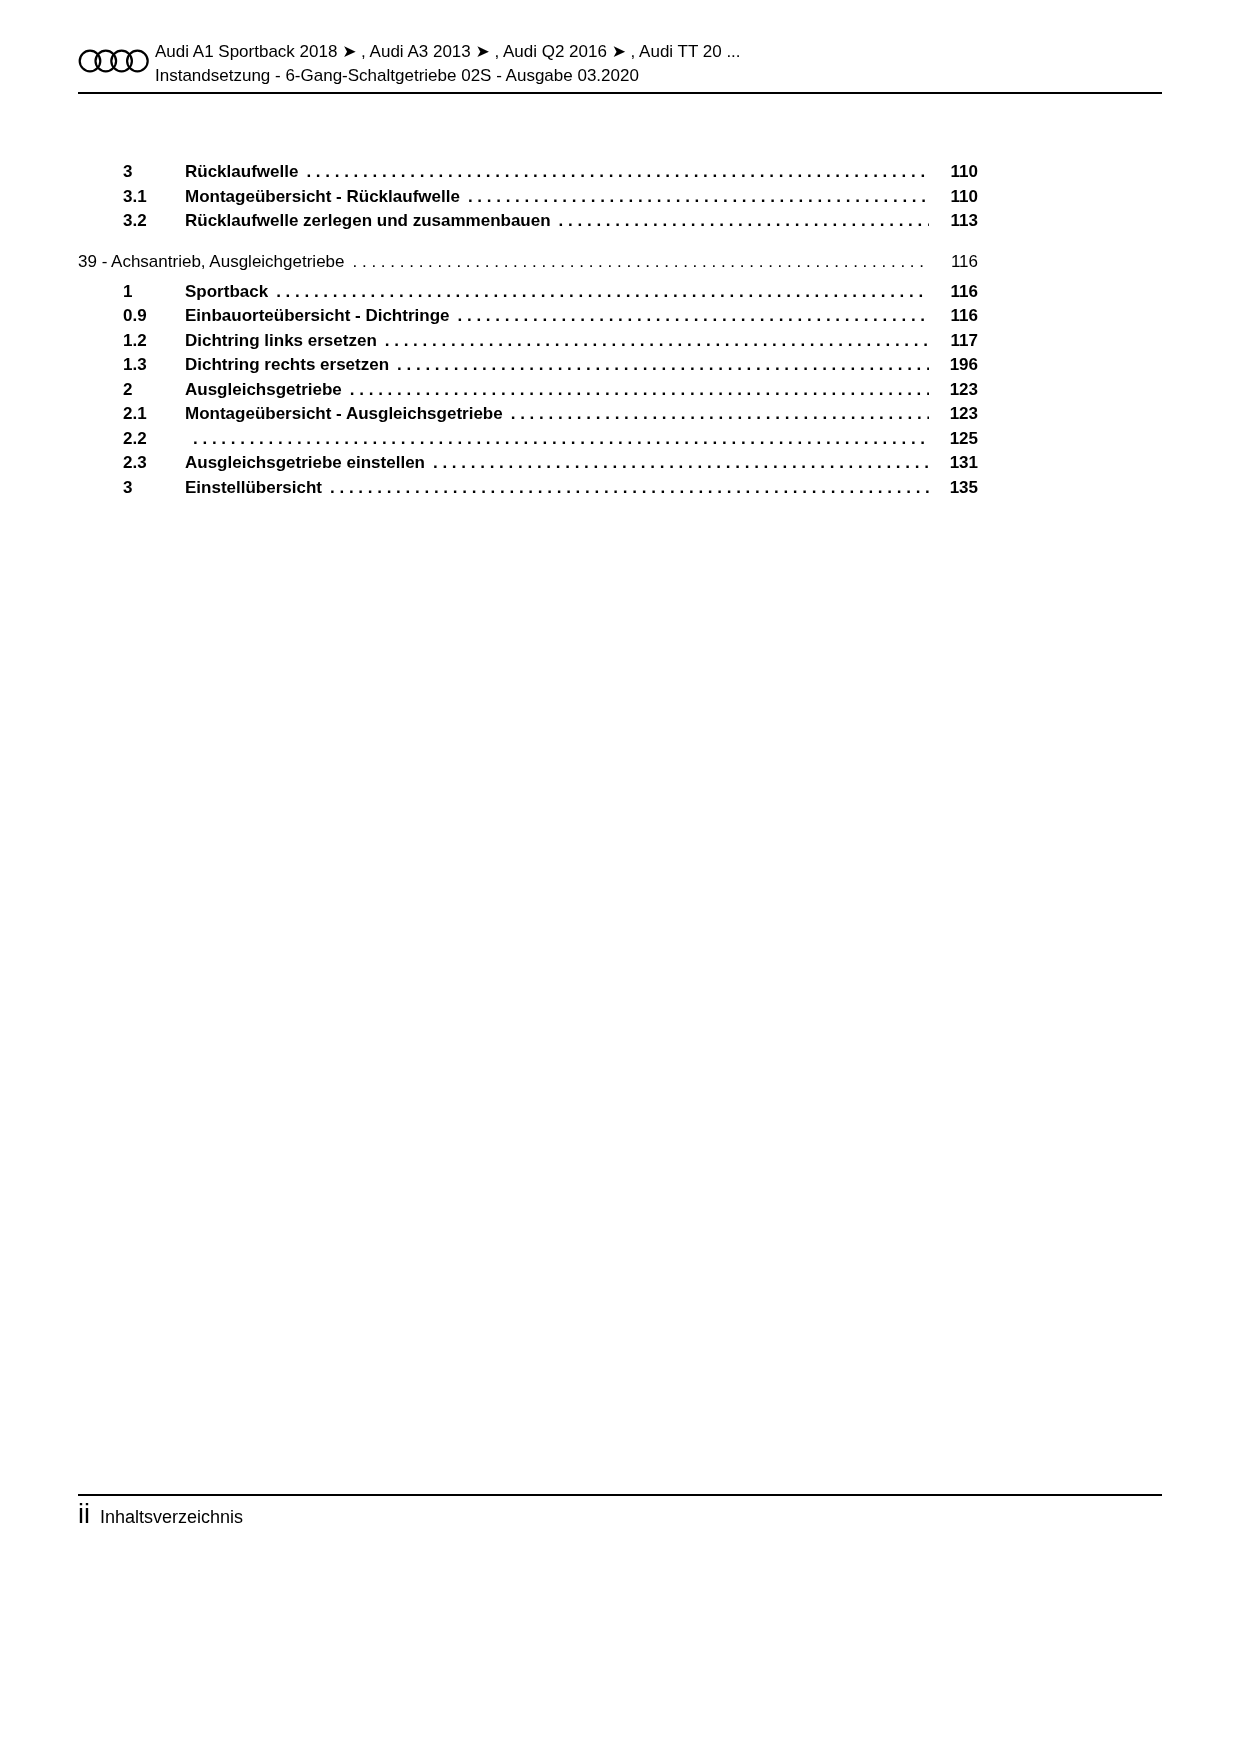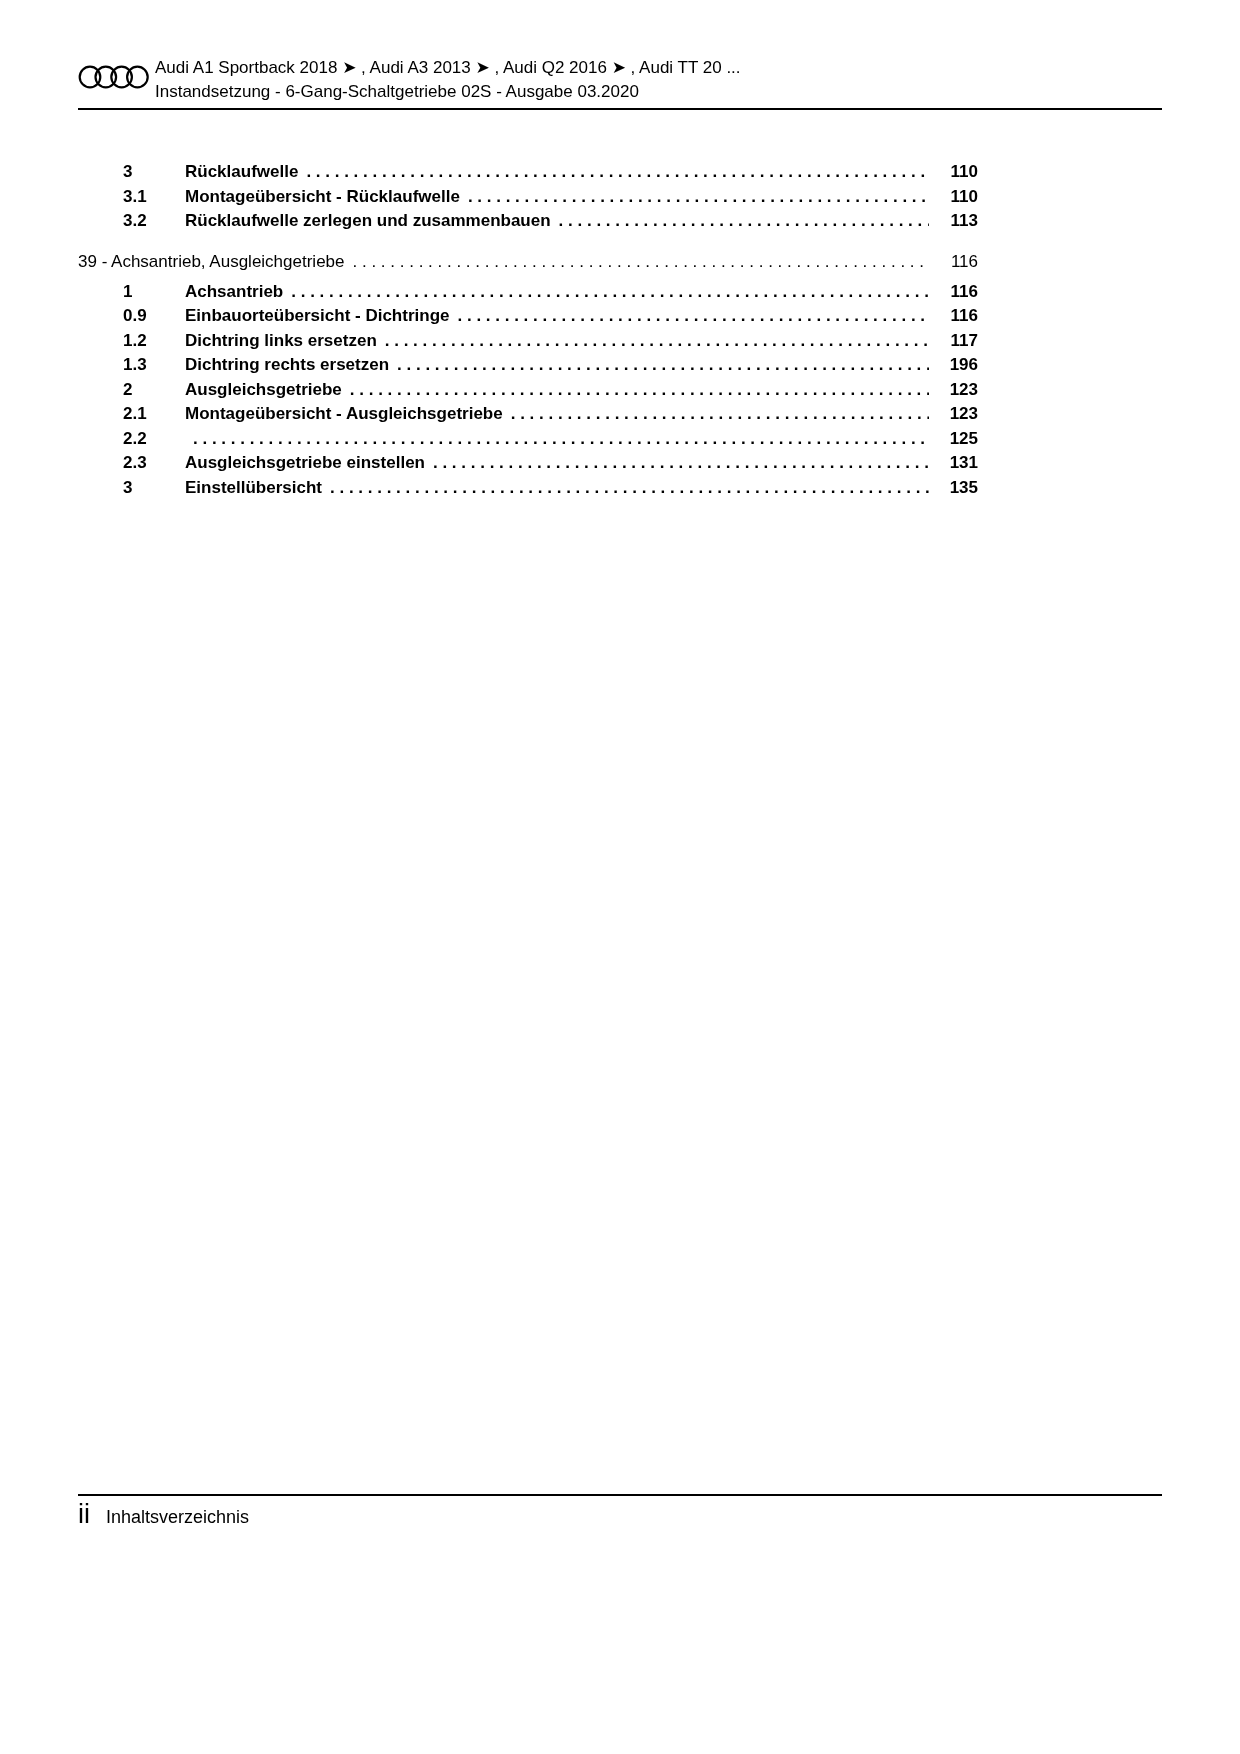--- a/index.html
+++ b/index.html
@@ -12,21 +12,21 @@
     font-family: "Liberation Sans", sans-serif;
     position: relative;
     overflow: hidden;
   }
   .page { position: absolute; inset: 0; }
 
   
   .header {
     position: absolute;
     left: 78px;
-    top: 56px;
+    top: 40px;
     width: 1084px;
   }
   .header-row { display: flex; align-items: flex-start; }
   .logo {
     flex: none;
     width: 72px;
     height: 26px;
     margin-top: 8px;
   }
   .logo svg { display: block; }
@@ -89,21 +89,21 @@
     top: 1494px;
     width: 1084px;
   }
   .footer-rule {
     border-top: 2px solid #000;
     margin-bottom: 3px;
   }
   .footer-row {
     display: flex;
     align-items: baseline;
-    gap: 16px;
+    gap: 10px;
   }
   .footer-pagenum { font-size: 27px; line-height: 30px; }
   .footer-label { font-size: 18px; }
 </style>
 </head>
 <body>
 
 <div class="page">
 
   <header class="header">
@@ -144,21 +144,21 @@
       <span class="toc-page">113</span>
     </div>
       <div class="toc-row chapter">
 
       <span class="toc-title">39 - Achsantrieb, Ausgleichgetriebe</span>
       <span class="toc-dots">. . . . . . . . . . . . . . . . . . . . . . . . . . . . . . . . . . . . . . . . . . . . . . . . . . . . . . . . . . . . . . . . . . . . . . . . . . . . . . . . . . . . . . . . . . . . . . . . . . . . . . . . . . . . . . . . . . . . . . . . . . . . . . . . . . . . . . . . . . . . . . . . . . . . . . . . . . . . . . . . . . . . . . . . . . . . . . . . . . . . . . . . . . . . . . . . . . . . . . . . . . . . . . . . . . . . . . . . . . . . </span>
       <span class="toc-page">116</span>
     </div>
       <div class="toc-row section">
       <span class="toc-num">1</span>
-      <span class="toc-title">Achsantrieb</span>
+      <span class="toc-title">Sportback</span>
       <span class="toc-dots">. . . . . . . . . . . . . . . . . . . . . . . . . . . . . . . . . . . . . . . . . . . . . . . . . . . . . . . . . . . . . . . . . . . . . . . . . . . . . . . . . . . . . . . . . . . . . . . . . . . . . . . . . . . . . . . . . . . . . . . . . . . . . . . . . . . . . . . . . . . . . . . . . . . . . . . . . . . . . . . . . . . . . . . . . . . . . . . . . . . . . . . . . . . . . . . . . . . . . . . . . . . . . . . . . . . . . . . . . . . . </span>
       <span class="toc-page">116</span>
     </div>
       <div class="toc-row subsection">
       <span class="toc-num">0.9</span>
       <span class="toc-title">Einbauorteübersicht - Dichtringe</span>
       <span class="toc-dots">. . . . . . . . . . . . . . . . . . . . . . . . . . . . . . . . . . . . . . . . . . . . . . . . . . . . . . . . . . . . . . . . . . . . . . . . . . . . . . . . . . . . . . . . . . . . . . . . . . . . . . . . . . . . . . . . . . . . . . . . . . . . . . . . . . . . . . . . . . . . . . . . . . . . . . . . . . . . . . . . . . . . . . . . . . . . . . . . . . . . . . . . . . . . . . . . . . . . . . . . . . . . . . . . . . . . . . . . . . . . </span>
       <span class="toc-page">116</span>
     </div>
       <div class="toc-row subsection">

